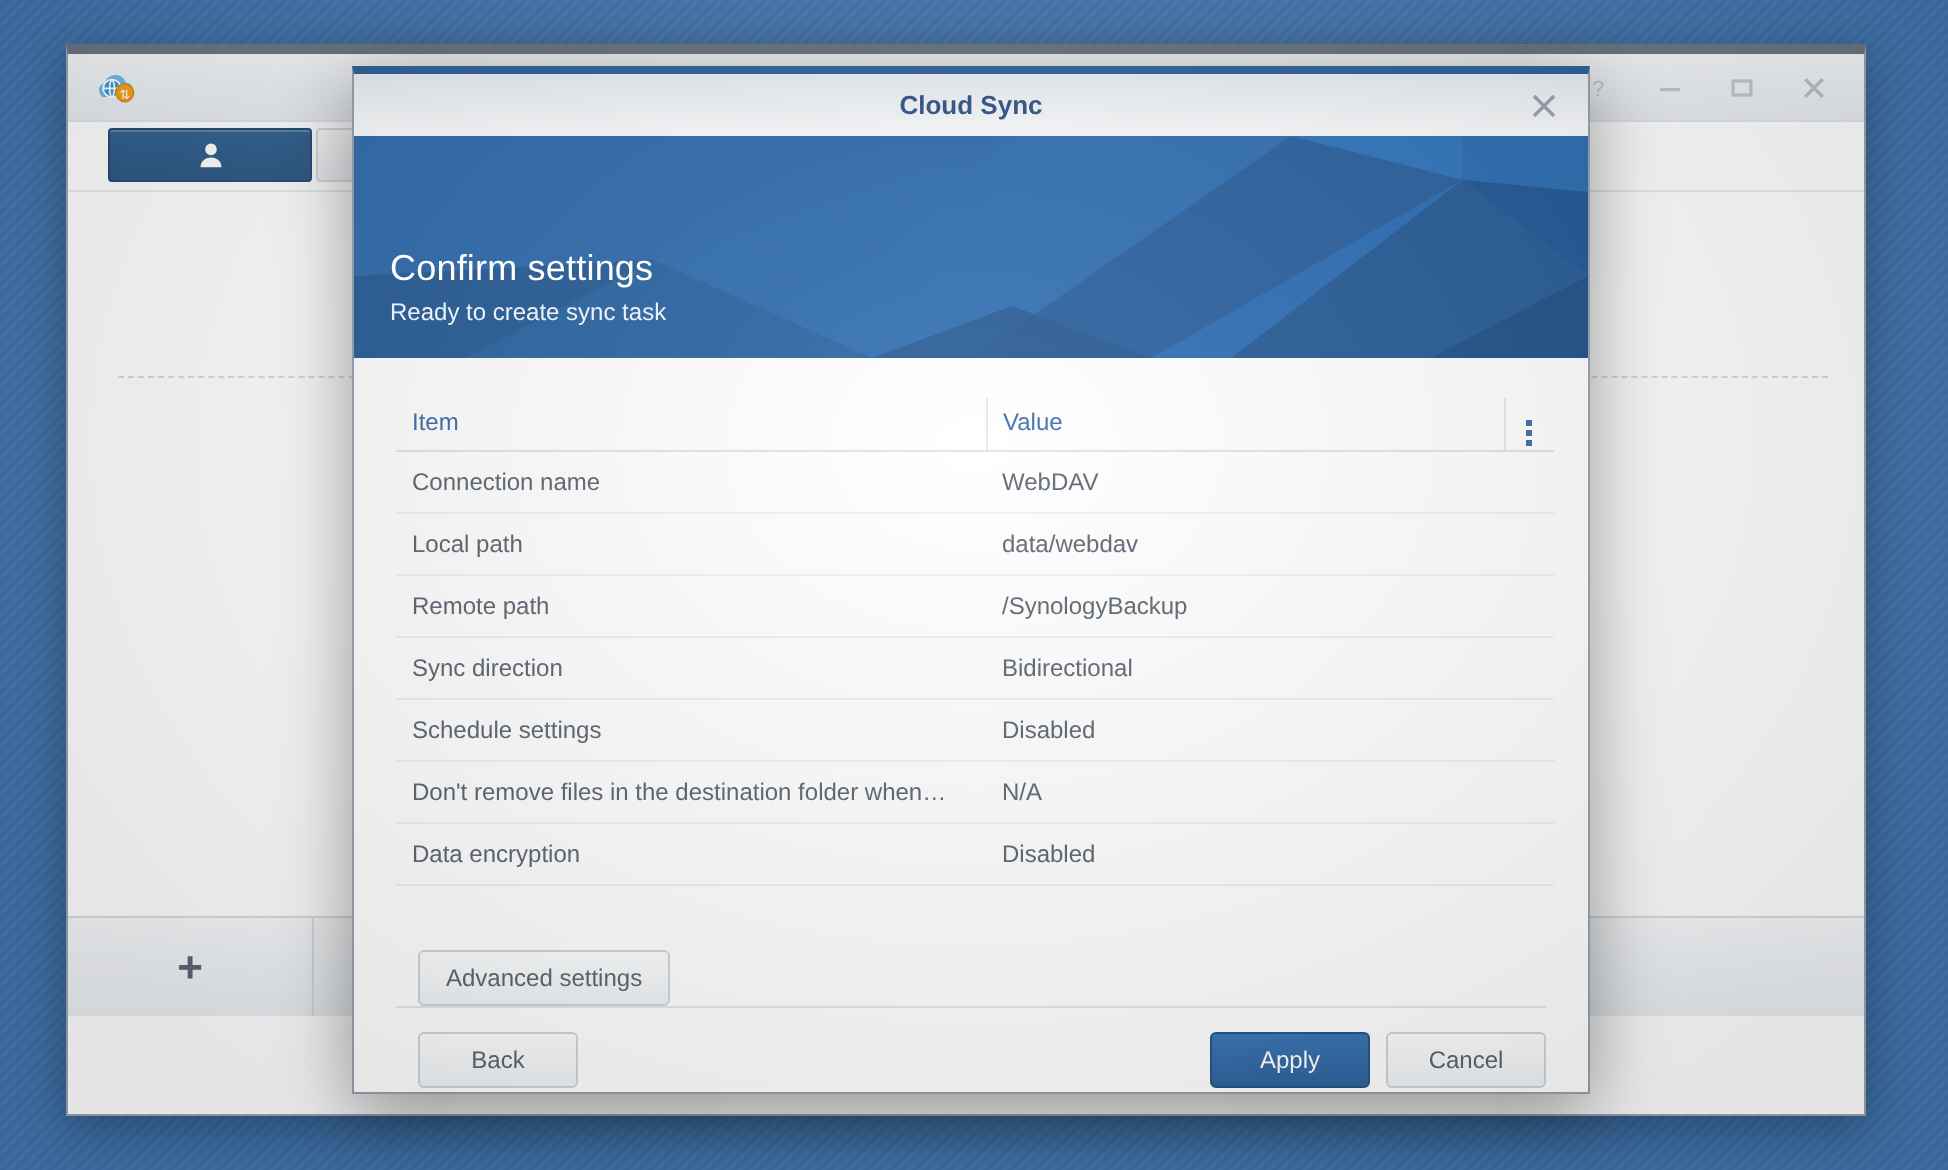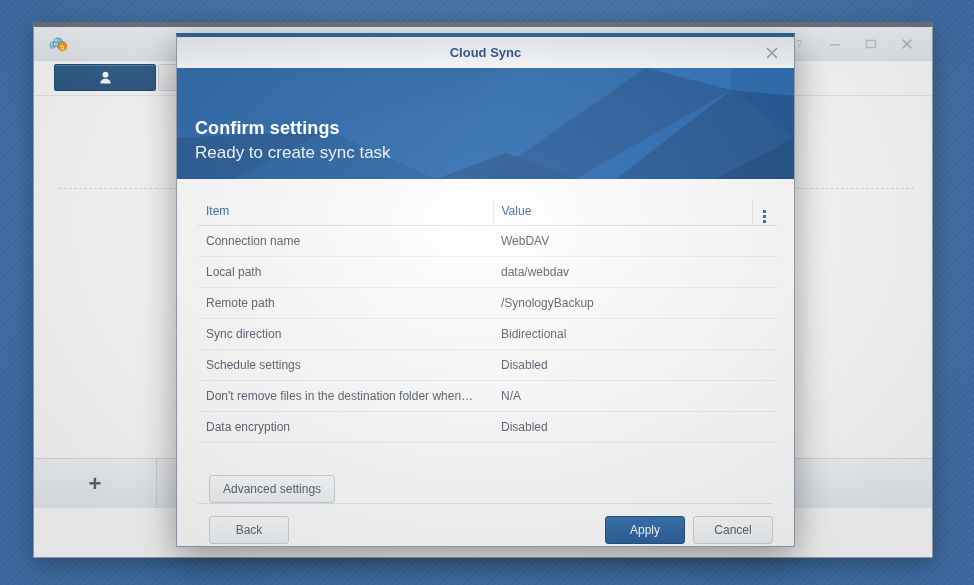--- a/index.html
+++ b/index.html
@@ -190,27 +190,27 @@
     display: block;
   }
   #banner-text {
     position: absolute;
     left: 18px;
     bottom: 16px;
     z-index: 3;
   }
   #banner-heading {
     font-size: 18px;
-    font-weight: bold;
+    font-weight: normal;
     color: #ffffff;
     letter-spacing: 0.1px;
   }
   #banner-sub {
     margin-top: 4px;
-    font-size: 17px;
+    font-size: 12px;
     color: #eaf1f9;
   }
 
   
   #dlg-content {
     position: relative;
     flex: 1 1 auto;
     padding: 20px 21px 0 21px;
     background: #ffffff;
   }

